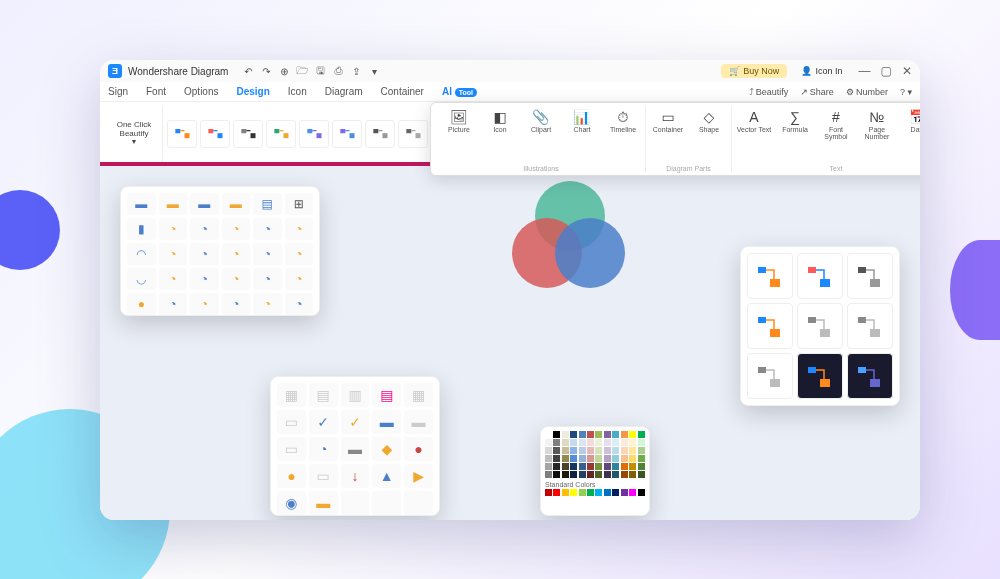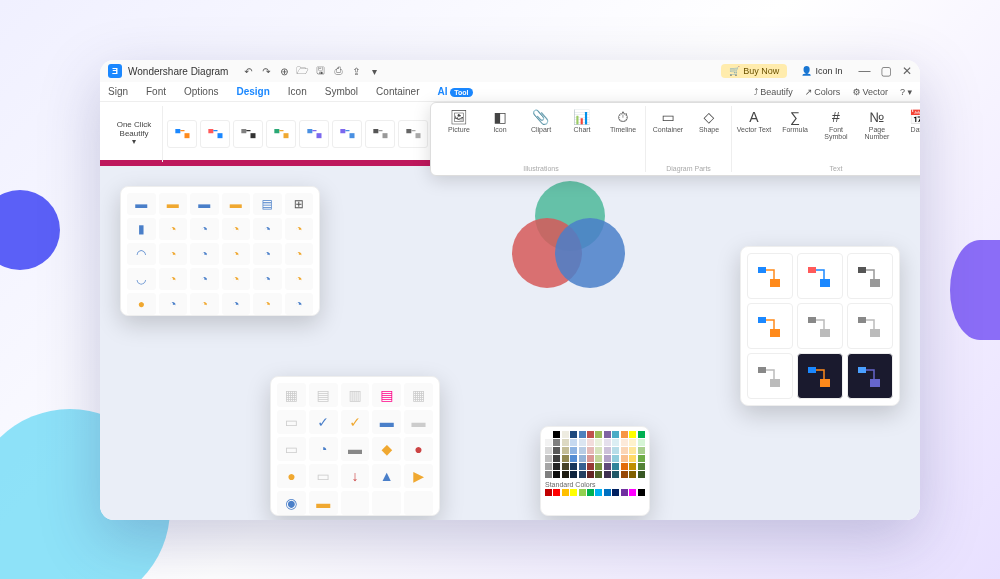--- a/index.html
+++ b/index.html
@@ -17,21 +17,21 @@
 .btn-signin { display:flex; align-items:center; gap:3px; font-size:9px; color:#333; cursor:pointer; }
 .win-controls { display:flex; gap:10px; margin-left:10px; }
 .win-controls span { font-size:12px; color:#666; cursor:pointer; }
 .menubar { height:20px; display:flex; align-items:center; padding:0 8px; gap:18px; font-size:10px; color:#555; border-bottom:1px solid #eee; }
 .menubar .itm { cursor:pointer; }
 .menubar .itm.active { color:#1b88ff; font-weight:700; }
 .menubar .ai { color:#1b88ff; font-weight:600; }
 .menubar .badge { background:#1b88ff; color:#fff; font-size:7px; padding:1px 4px; border-radius:6px; }
 .menu-right { margin-left:auto; display:flex; gap:12px; font-size:9px; color:#555; }
 .menu-right span { cursor:pointer; display:flex; align-items:center; gap:2px; }
-.ribbon { height:64px; background:#fff; border-bottom:6px solid #be185d; display:flex; align-items:flex-start; padding:4px 6px; position:relative; }
+.ribbon { height:64px; background:#fff; border-bottom:4px solid #be185d; display:flex; align-items:flex-start; padding:4px 6px; position:relative; }
 .rib-group { display:flex; flex-direction:column; align-items:center; gap:2px; padding:0 4px; border-right:1px solid #eee; height:56px; justify-content:center; }
 .oneclick { width:48px; font-size:8px; color:#444; text-align:center; line-height:1.1; }
 .themes { display:flex; gap:3px; }
 .theme-sw { width:30px; height:28px; border:1px solid #eee; border-radius:3px; display:flex; align-items:center; justify-content:center; cursor:pointer; background:#fff; }
 .theme-sw svg { width:20px; height:16px; }
 .color-conn { display:flex; flex-direction:column; gap:2px; font-size:8px; color:#555; padding:0 6px; }
 .color-conn .row { display:flex; align-items:center; gap:3px; cursor:pointer; }
 .color-sw { width:10px; height:10px; border:1px solid #ccc; }
 .conn-sw { color:#1b88ff; font-size:10px; }
 .ribbon-panel { position:absolute; left:330px; top:0px; width:555px; height:74px; background:#fff; border:1px solid #ddd; border-radius:6px; box-shadow:0 4px 18px rgba(0,0,0,.15); display:flex; padding:3px 6px; z-index:10; }
@@ -92,27 +92,27 @@
       <span>✕</span>
     </div>
   </div>
 
   <div class="menubar">
     <span class="itm">Sign</span>
     <span class="itm">Font</span>
     <span class="itm">Options</span>
     <span class="itm active">Design</span>
     <span class="itm">Icon</span>
-    <span class="itm">Symbol</span>
+    <span class="itm">Diagram</span>
     <span class="itm">Container</span>
     <span class="itm ai"><span>AI</span> <span class="badge">Tool</span></span>
     <div class="menu-right">
       <span>⤴ <span>Beautify</span></span>
-      <span>↗ <span>Colors</span></span>
-      <span>⚙ <span>Vector</span></span>
+      <span>↗ <span>Share</span></span>
+      <span>⚙ <span>Number</span></span>
       <span>? ▾</span>
     </div>
   </div>
 
   <div class="ribbon">
     <div class="rib-group">
       <div class="oneclick">
         <span>One Click Beautify</span><br>▾
       </div>
     </div>

